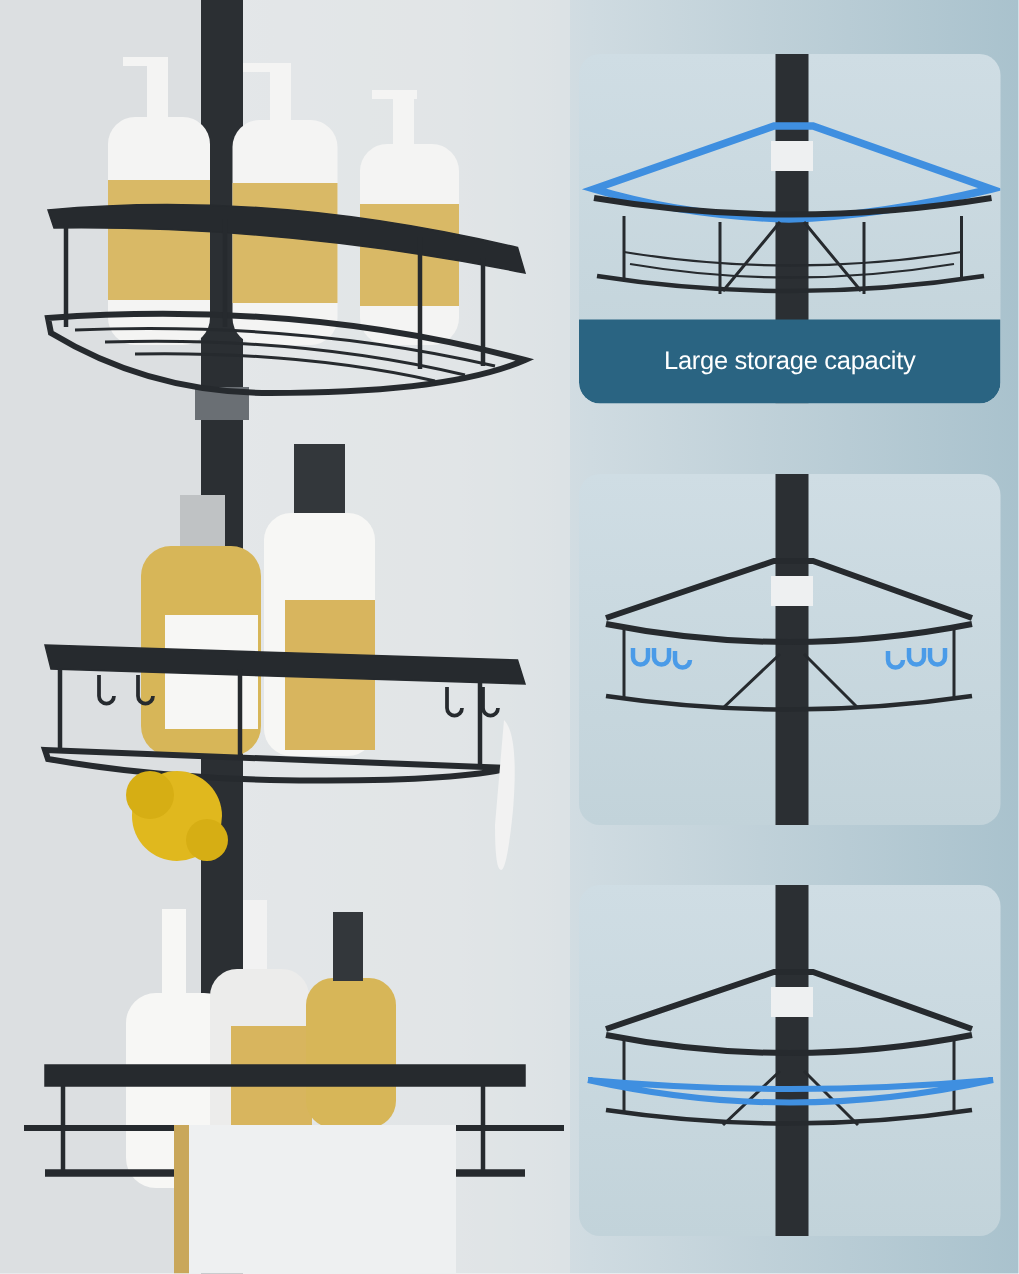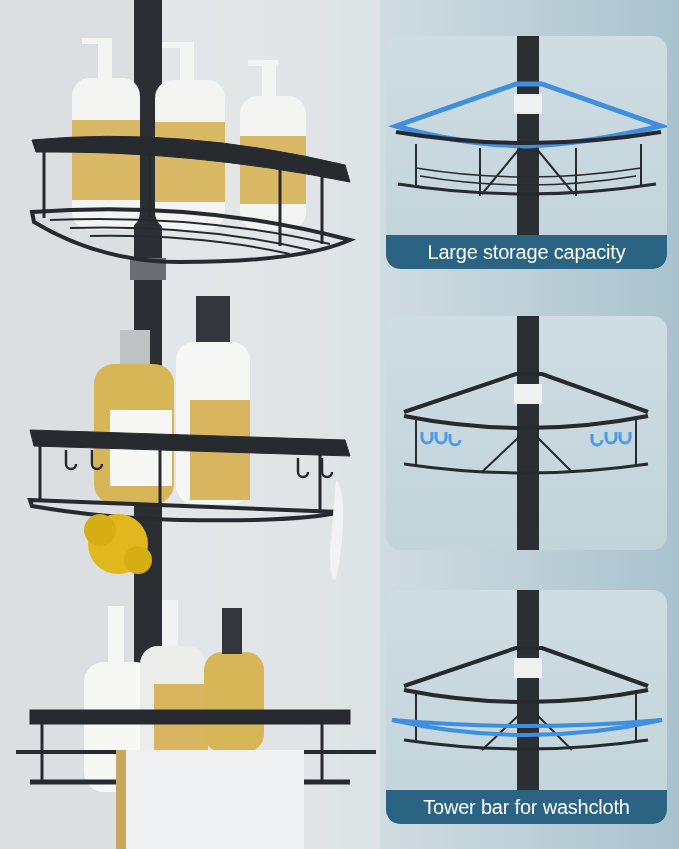--- a/index.html
+++ b/index.html
@@ -3,22 +3,22 @@
 <meta charset="utf-8">
 <style>
   *{box-sizing:border-box;margin:0;padding:0}
   html,body{width:679px;height:849px;overflow:hidden}
   body{font-family:"Liberation Sans","DejaVu Sans",sans-serif;position:relative;
     background:linear-gradient(90deg,#d9dde0 0%,#e6e9eb 18%,#dfe3e5 45%,#cfdbe1 58%,#a9c2cd 100%);}
   .scene{position:absolute;left:0;top:0;width:679px;height:849px}
   .panel{position:absolute;left:386px;width:281px;border-radius:14px;overflow:hidden;
     background:linear-gradient(180deg,#cfdde4 0%,#c2d3da 100%);}
   .panel svg{position:absolute;left:0;top:0}
-  .banner{position:absolute;left:0;right:0;bottom:0;height:34px;background:#2a6482;
-    border-radius:0 0 14px 14px;color:#fff;font-size:20px;display:flex;align-items:center;justify-content:center;letter-spacing:-0.2px}
+  .banner{position:absolute;left:0;right:0;bottom:0;height:56px;background:#2a6482;
+    border-radius:0 0 14px 14px;color:#fff;font-size:17px;display:flex;align-items:center;justify-content:center;letter-spacing:-0.2px}
 </style>
 </head>
 <body>
 
 <div class="scene">
   <svg width="679" height="849" viewBox="0 0 679 849">
 
     <rect x="0" y="0" width="140" height="849" fill="#dcdfe1"></rect>
     <rect x="140" y="0" width="240" height="849" fill="#e3e6e8" opacity="0.6"></rect>
 
@@ -136,14 +136,13 @@
     <rect x="131" y="0" width="22" height="234" fill="#2b2f33"></rect>
     <rect x="128" y="68" width="28" height="20" fill="#eef0f1"></rect>
     <path d="M18 96 L130 58 L156 58 L262 96" fill="none" stroke="#262a2e" stroke-width="4"></path>
     <path d="M18 100 Q140 124 262 100" fill="none" stroke="#262a2e" stroke-width="4"></path>
     <path d="M18 150 Q140 168 262 150" fill="none" stroke="#262a2e" stroke-width="3"></path>
     <line x1="30" y1="104" x2="30" y2="152" stroke="#262a2e" stroke-width="2"></line>
     <line x1="250" y1="104" x2="250" y2="152" stroke="#262a2e" stroke-width="2"></line>
     <path d="M96 160 L134 124 M186 160 L150 124" stroke="#262a2e" stroke-width="2"></path>
     <path d="M6 130 Q140 160 276 130 Q140 142 6 130" fill="none" stroke="#3f8fe0" stroke-width="4"></path>
   </svg>
-  <div class="banner">Tower bar for washcloth</div>
 </div>
 
 </body></html>

